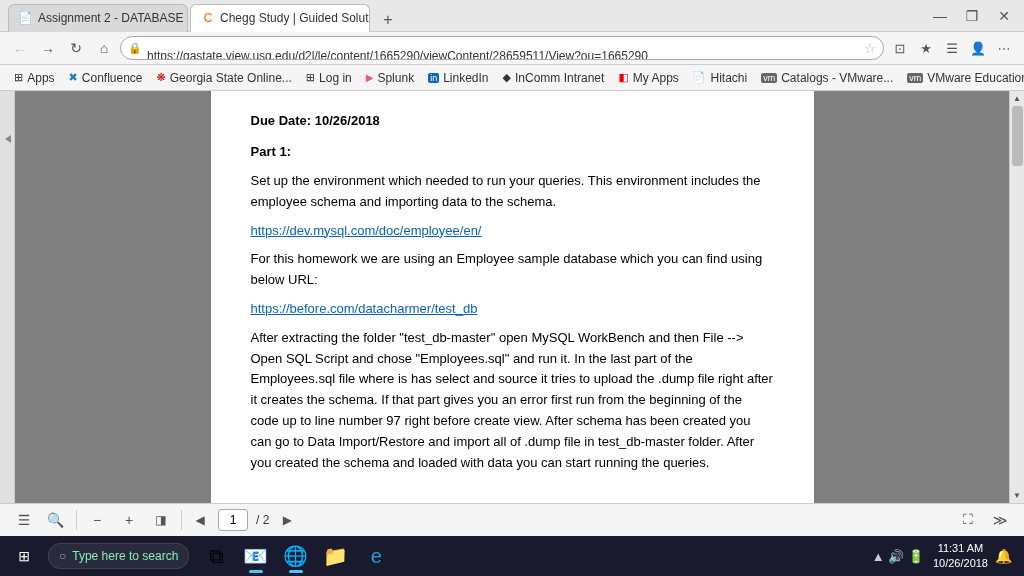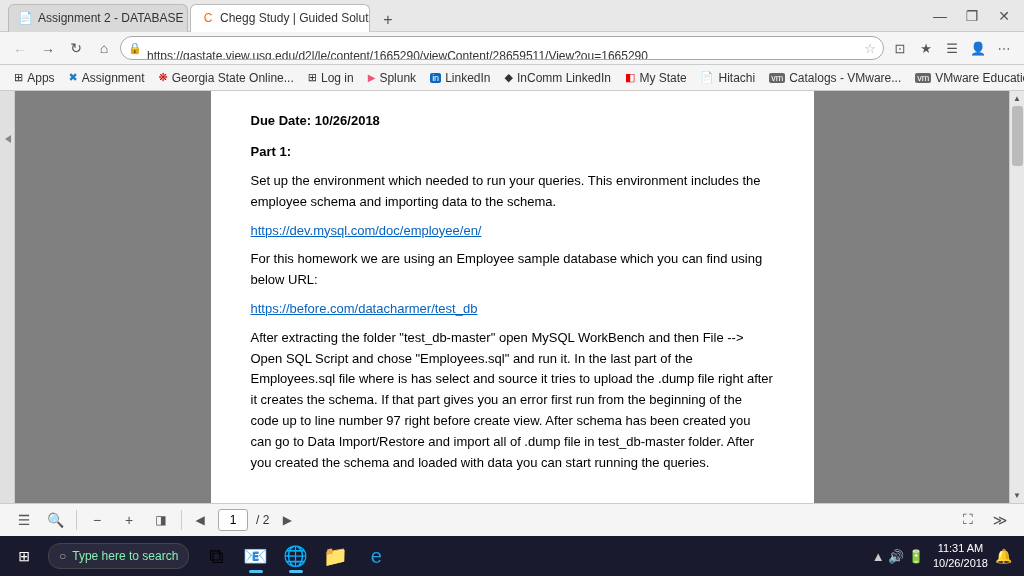--- a/index.html
+++ b/index.html
@@ -350,45 +350,45 @@
     </div>
   </div>
 
   <div class="bookmarks-bar">
     <div class="bookmark-item">
       <span class="bk-icon">⊞</span>
       <span>Apps</span>
     </div>
     <div class="bookmark-item">
       <span class="bk-icon" style="color:#1d7fc4;">✖</span>
-      <span>Assignment</span>
+      <span>Confluence</span>
     </div>
     <div class="bookmark-item">
       <span class="bk-icon" style="color:#c00;">❋</span>
       <span>Georgia State Online...</span>
     </div>
     <div class="bookmark-item">
       <span class="bk-icon">⊞</span>
       <span>Log in</span>
     </div>
     <div class="bookmark-item">
       <span class="bk-icon" style="color:#e57;font-size:10px;">▶</span>
       <span>Splunk</span>
     </div>
     <div class="bookmark-item">
       <span class="bk-icon" style="background:#0a66c2;color:#fff;padding:0 2px;font-size:9px;border-radius:2px;">in</span>
       <span>LinkedIn</span>
     </div>
     <div class="bookmark-item">
       <span class="bk-icon">◆</span>
-      <span>InComm LinkedIn</span>
+      <span>InComm Intranet</span>
     </div>
     <div class="bookmark-item">
       <span class="bk-icon" style="color:#e00;">◧</span>
-      <span>My State</span>
+      <span>My Apps</span>
     </div>
     <div class="bookmark-item">
       <span class="bk-icon">📄</span>
       <span>Hitachi</span>
     </div>
     <div class="bookmark-item">
       <span class="bk-icon" style="font-size:9px;background:#666;color:#fff;padding:0 2px;border-radius:2px;">vm</span>
       <span>Catalogs - VMware...</span>
     </div>
     <div class="bookmark-item">

